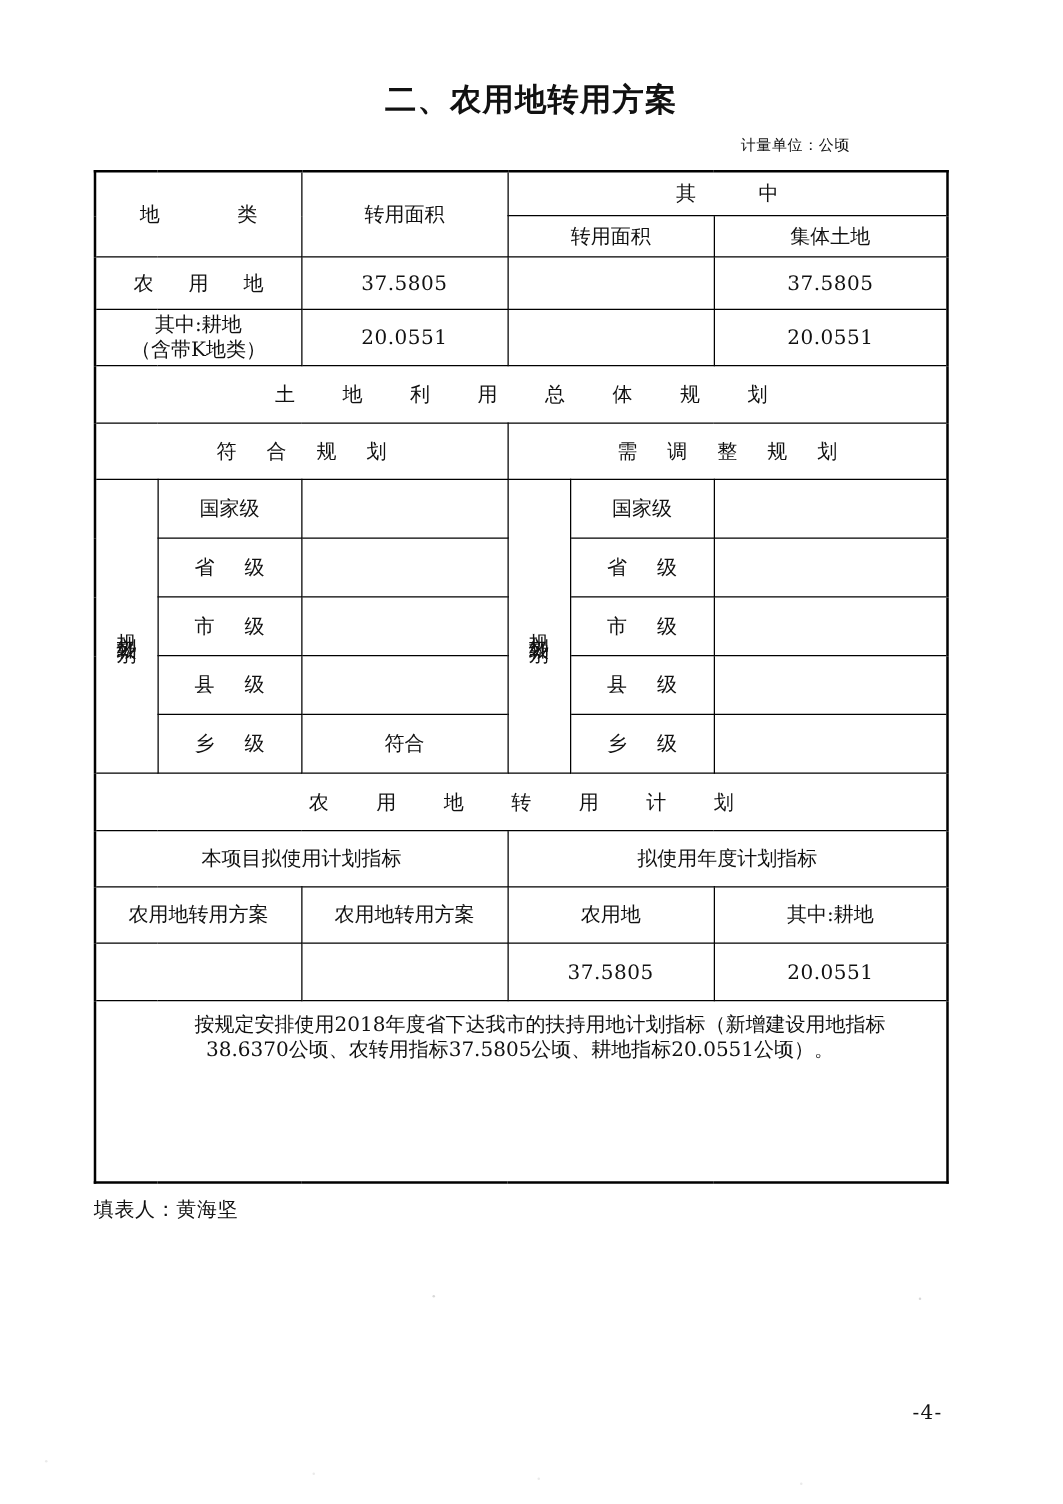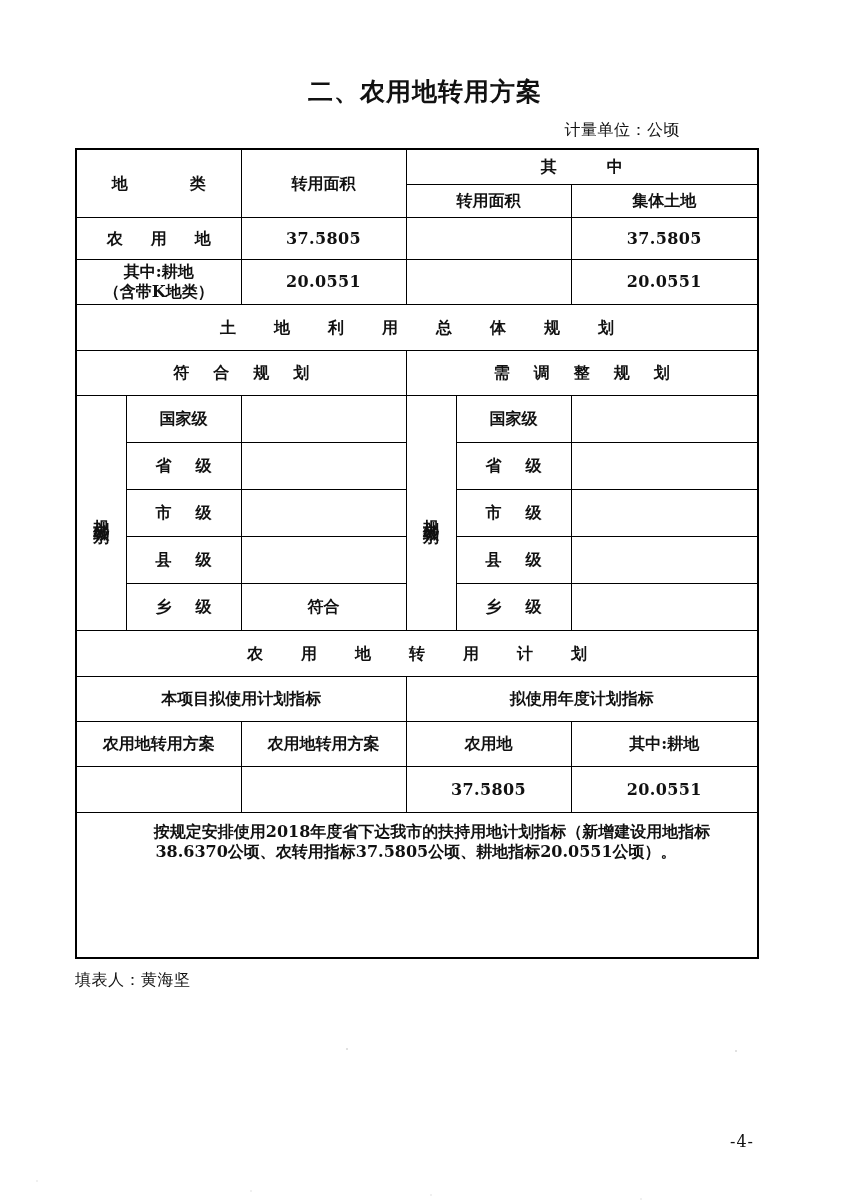--- a/index.html
+++ b/index.html
@@ -11,21 +11,21 @@
     width: 850px;
     height: 1203px;
     position: relative;
     font-family: "DejaVu Serif", "Liberation Serif", serif;
     color: #111111;
     overflow: hidden;
   }
 
   .page {
     position: absolute;
-    left: 0; top: 12px;
+    left: 0; top: 0;
     width: 850px;
     height: 1020px;
   }
 
   
   .doc-title {
     position: absolute;
     left: 0;
     top: 63px;
     width: 850px;
@@ -33,37 +33,36 @@
     font-size: 25px;
     font-weight: bold;
     letter-spacing: 1px;
     font-family: "DejaVu Sans", "Liberation Sans", sans-serif;
   }
 
   .unit-line {
     position: absolute;
     right: 170px;
     top: 108px;
-    font-size: 16px;
+    font-size: 12px;
     letter-spacing: 0.5px;
     text-align: right;
   }
 
   
   .tbl-wrap {
     position: absolute;
     left: 75px;
     top: 136px;
     width: 682px;
   }
   table.main {
     border-collapse: collapse;
     table-layout: fixed;
     width: 682px;
-    font-weight: bold;
   }
   table.main td {
     border: 1px solid #000000;
     text-align: center;
     vertical-align: middle;
     font-size: 16px;
     padding: 0 2px;
     line-height: 1.25;
   }
   .outer-top   { border-top-width: 2px !important; }

